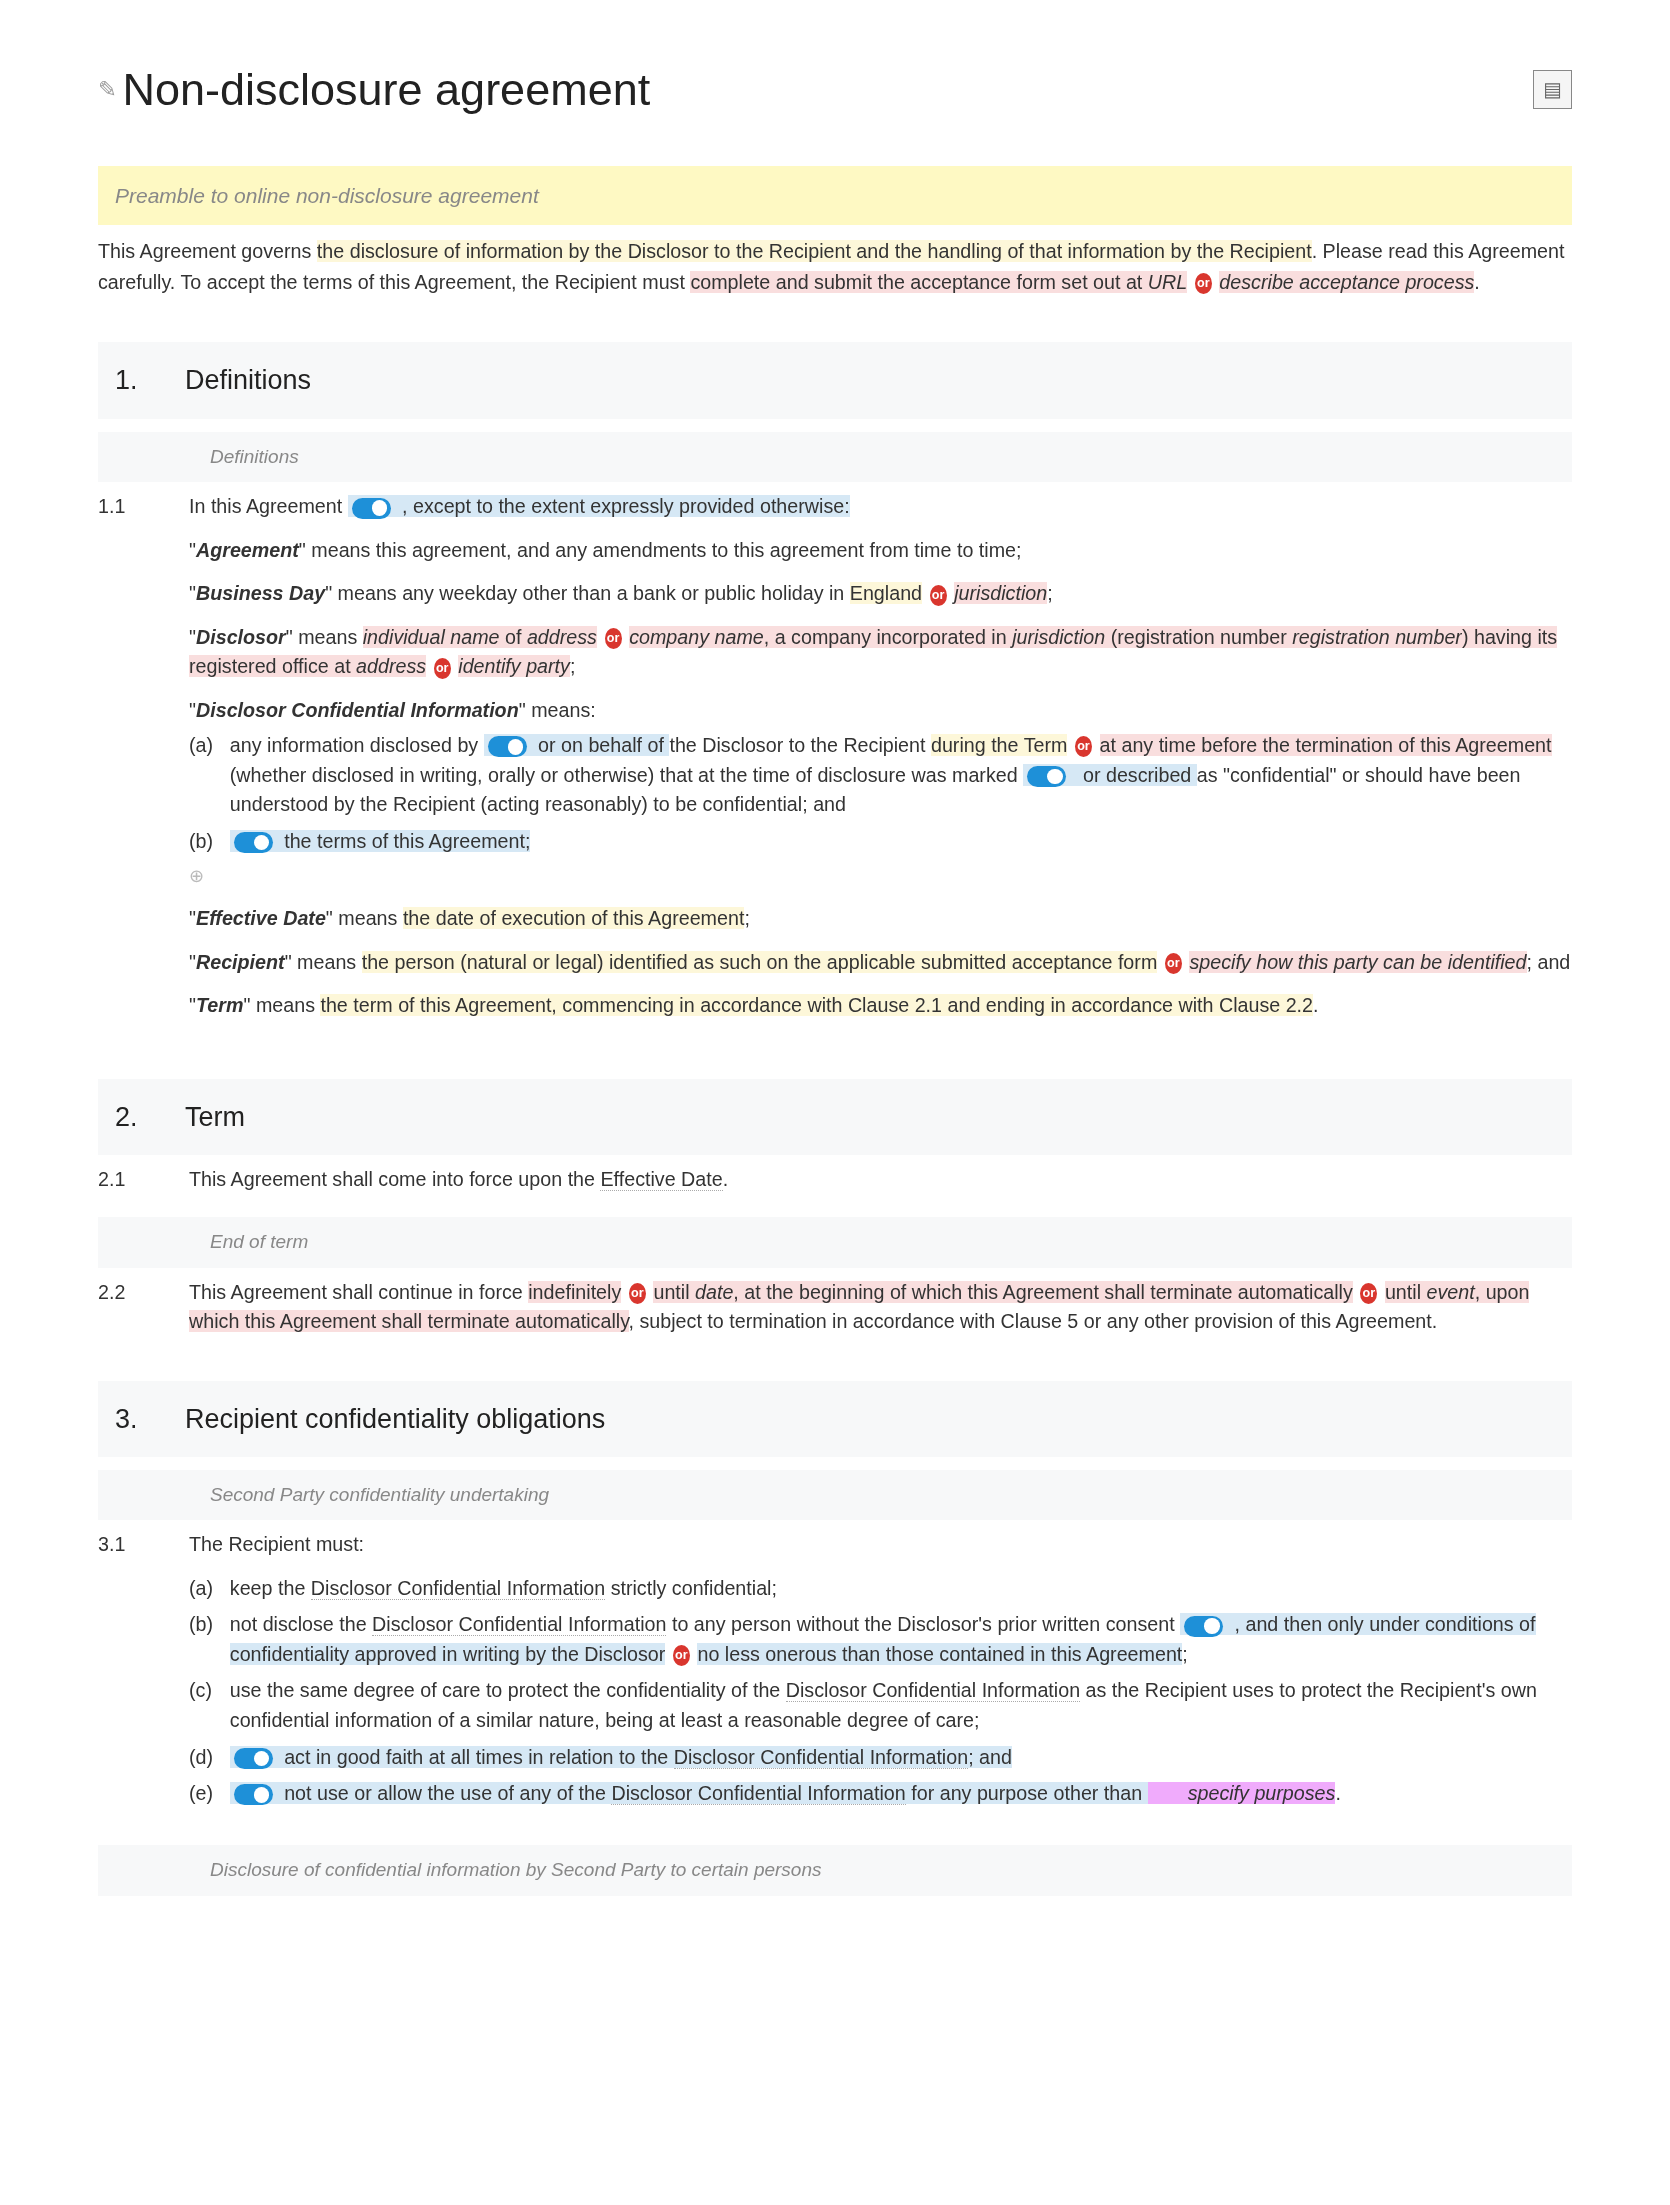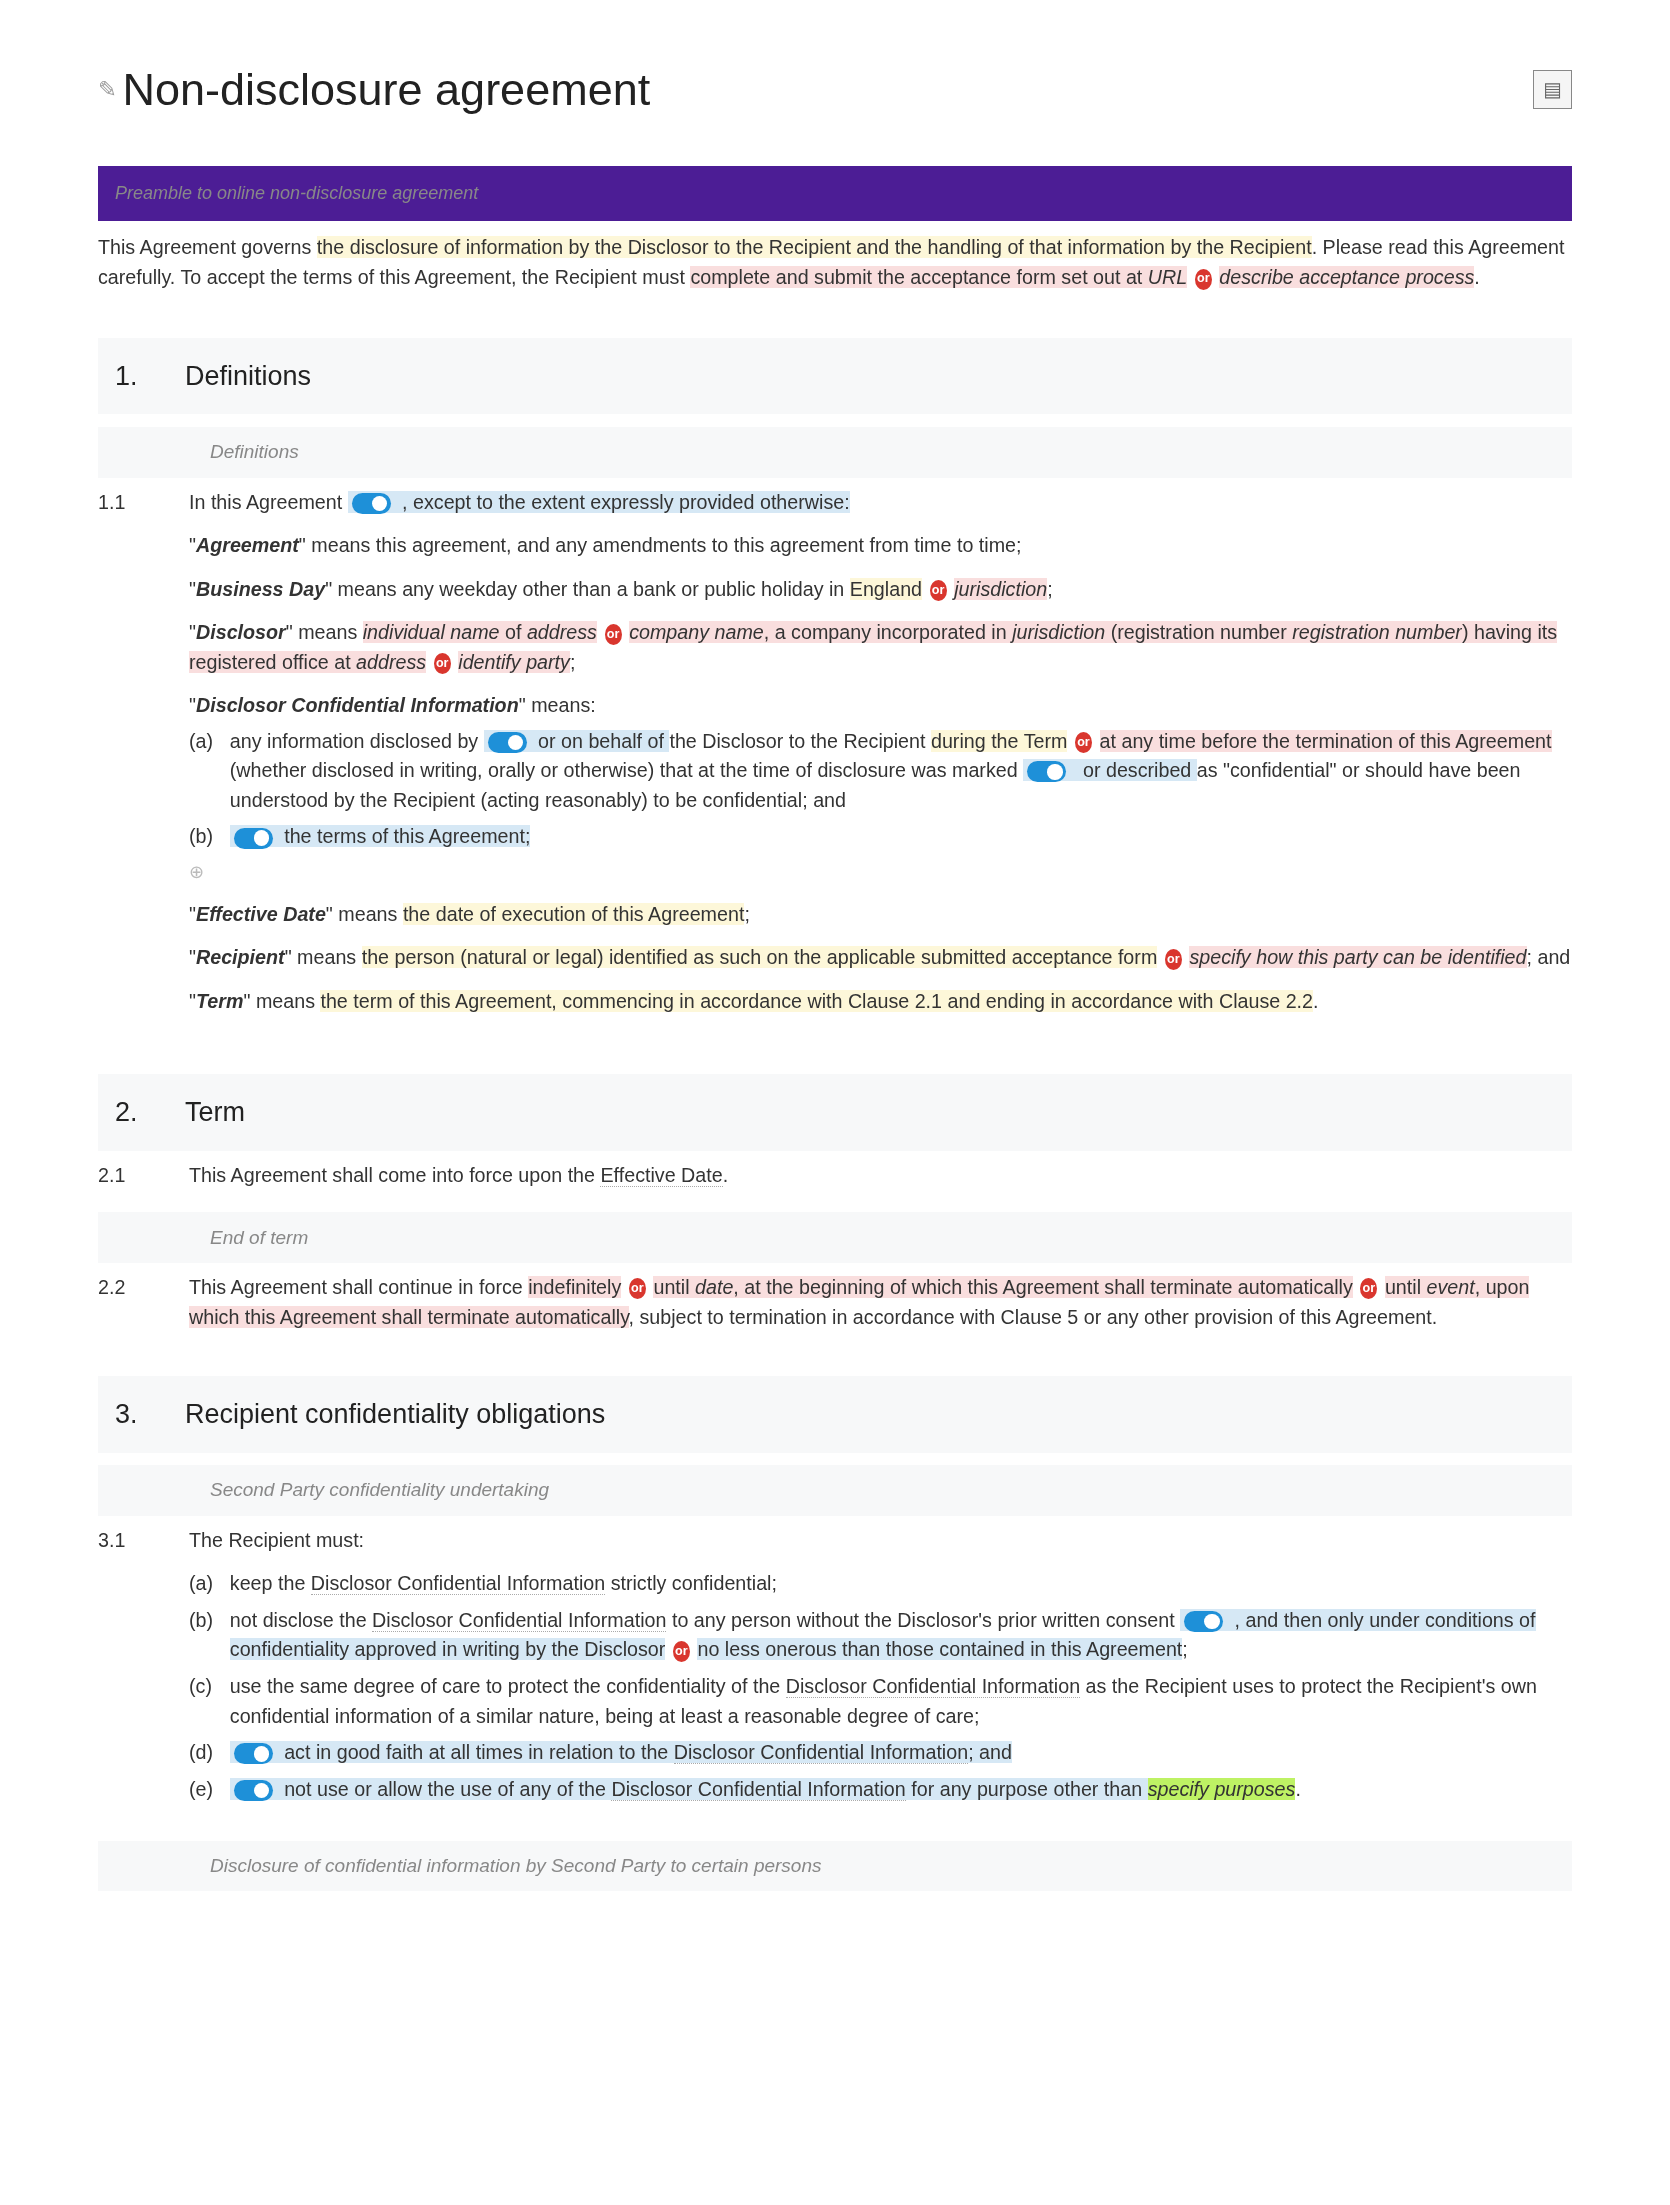--- a/index.html
+++ b/index.html
@@ -43,26 +43,26 @@
     height: 39px;
     border: 1.4px solid #888;
     display: flex;
     align-items: center;
     justify-content: center;
     font-size: 19.7px;
     color: #666;
     background: #f5f5f5;
   }
   .section-note {
-    background: #4c1d95;
+    background: #fef9c3;
     color: #888;
     font-style: italic;
     padding: 14px 17px;
     margin: 0 0 0 0;
-    font-size: 18px;
+    font-size: 21px;
   }
   .preamble-text {
     padding: 11.2px 0;
     font-size: 19.7px;
     line-height: 1.55;
   }
   .section-header {
     background: #f7f8f9;
     padding: 18px 17px;
     margin-top: 34px;
@@ -105,21 +105,21 @@
   }
   .clause-body > div { margin-bottom: 14px; }
   .def-term {
     font-weight: bold;
     font-style: italic;
     margin-top: 15px;
   }
   .hl-yellow { background: #fdf7d9; }
   .hl-pink { background: #f9dede; }
   .hl-blue { background: #d6e8f5; }
-  .hl-lav { background: #bef264; }
+  .hl-lav { background: #f0abfc; padding-left: 40px; }
   .placeholder { font-style: italic; }
   .or-badge {
     display: inline-flex;
     align-items: center;
     justify-content: center;
     background: #d9362e;
     color: #fff;
     font-size: 12.6px;
     font-weight: bold;
     border-radius: 50%;

